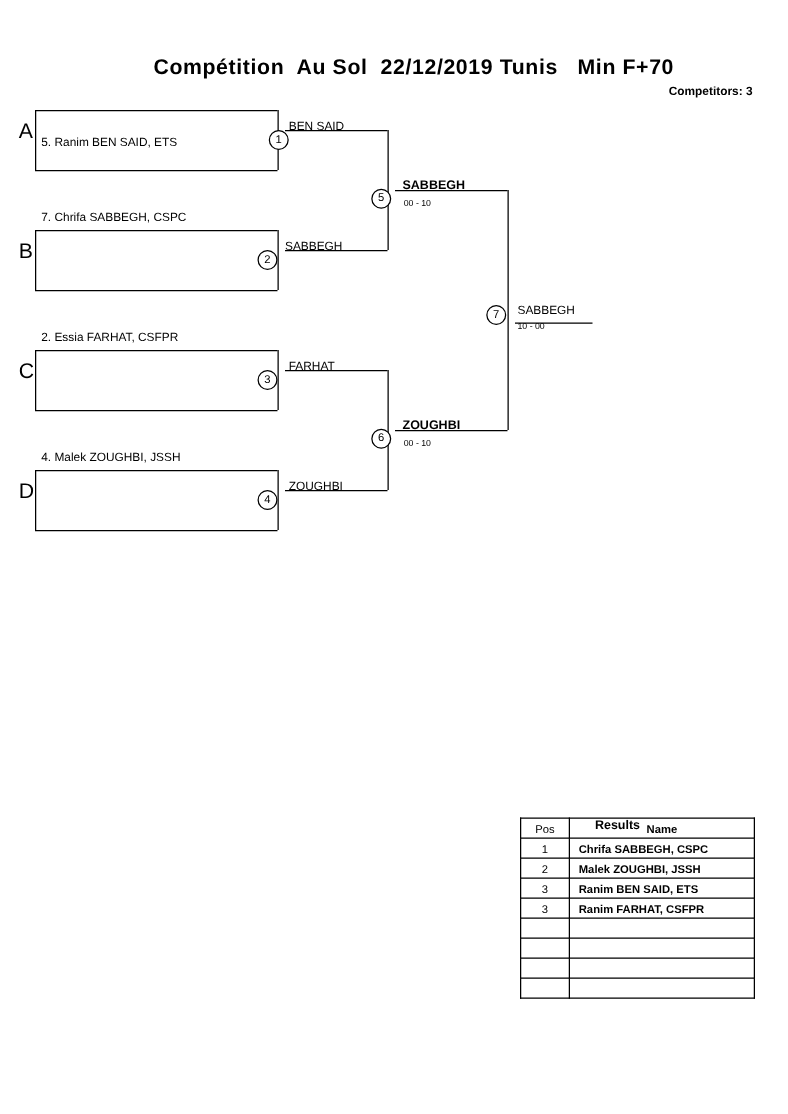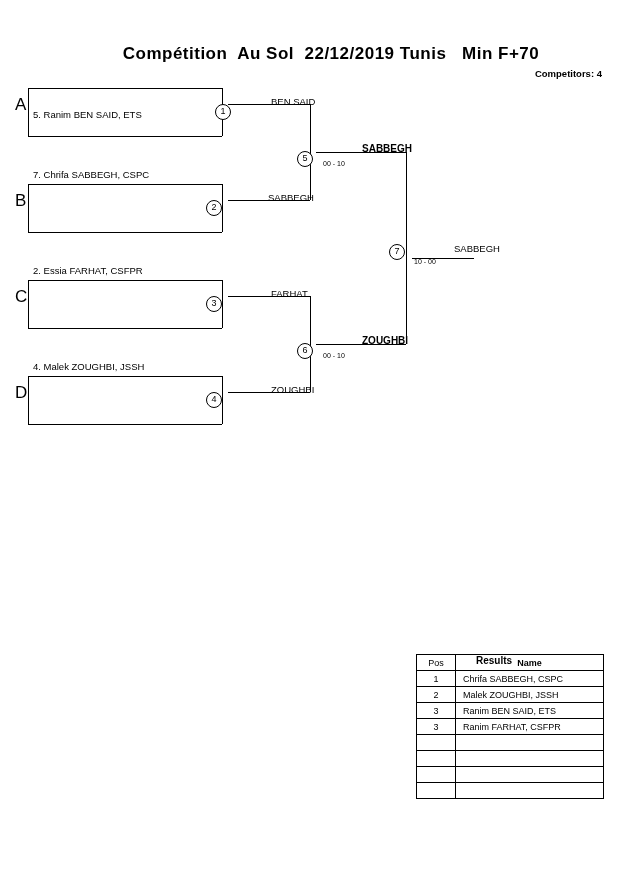--- a/index.html
+++ b/index.html
@@ -82,21 +82,20 @@
     font-size: 9px;
     line-height: 13px;
     text-align: center;
   }
 
   
   .winner {
     position: absolute;
     font-size: 9.5px;
     white-space: nowrap;
-    margin-left: 40px;
   }
   .winner.bold {
     font-weight: bold;
     font-size: 10px;
   }
   .score {
     position: absolute;
     font-size: 7px;
     white-space: nowrap;
   }
@@ -117,20 +116,21 @@
     top: 654px;
     width: 188px;
     border-collapse: collapse;
     font-size: 9px;
     padding-left: 44px;
   }
   #results-table th, #results-table td {
     border: 1px solid #000;
     height: 15px;
     padding: 0 3px;
+    font-weight: bold;
   }
   #results-table th.pos, #results-table td.pos {
     width: 32px;
     text-align: center;
     font-weight: normal;
   }
   #results-table th {
     font-weight: bold;
     text-align: center;
   }
@@ -138,21 +138,21 @@
     text-align: left;
     padding-left: 7px;
   }
 </style>
 </head>
 <body>
 
 <div id="page">
 
   <div id="title">Compétition  Au Sol  22/12/2019 Tunis   Min F+70</div>
-  <div id="competitors">Competitors: 4</div>
+  <div id="competitors">Competitors: 3</div>
 
   <div class="hline" style="left:28px; top:88px; width:194px;"></div>
   <div class="hline" style="left:28px; top:136px; width:194px;"></div>
   <div class="vline" style="left:28px; top:88px; height:48px;"></div>
   <div class="vline" style="left:222px; top:88px; height:48px;"></div>
 
   <div class="hline" style="left:28px; top:184px; width:194px;"></div>
   <div class="hline" style="left:28px; top:232px; width:194px;"></div>
   <div class="vline" style="left:28px; top:184px; height:48px;"></div>
   <div class="vline" style="left:222px; top:184px; height:48px;"></div>

